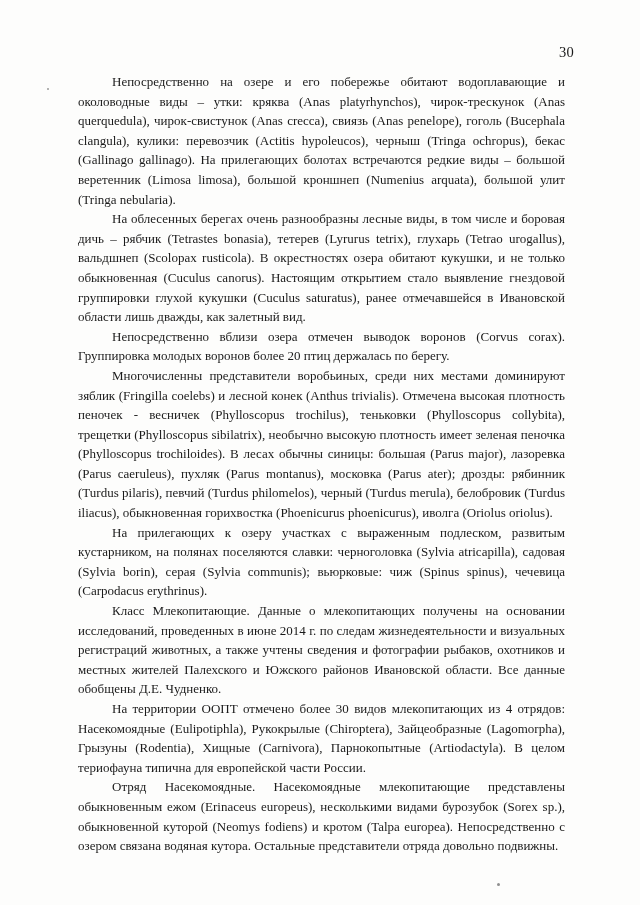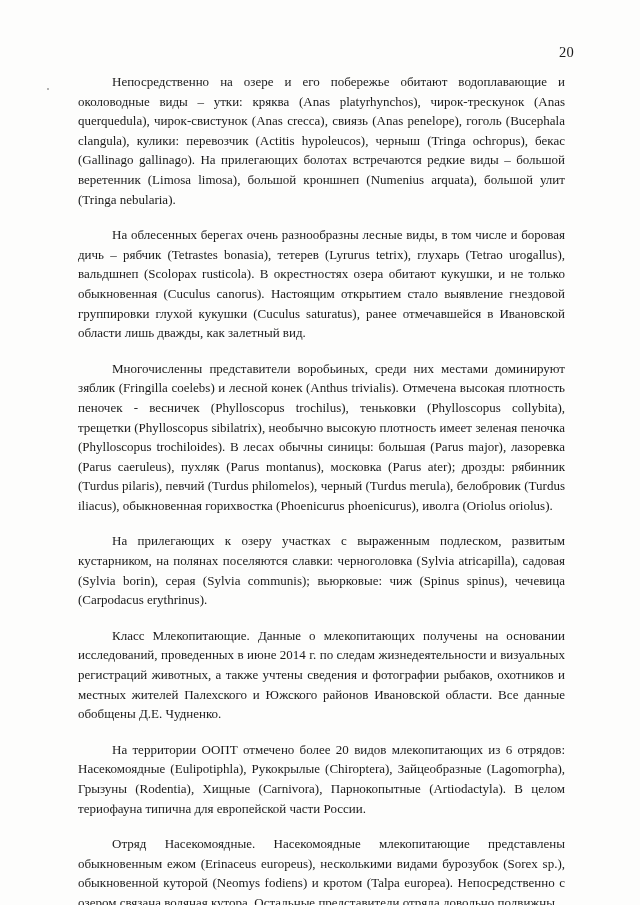--- a/index.html
+++ b/index.html
@@ -57,35 +57,36 @@
   p.para {
     margin: 0;
     font-size: 13px;
     line-height: 19.6px;
     text-align: justify;
     text-indent: 34px;
     text-justify: inter-word;
     hyphens: none;
   }
   p.para + p.para {
-    margin-top: 16px;
+    margin-top: 0px;
   }
 </style>
 </head>
 <body>
 
 <div class="page">
 
-  <div class="page-number">20</div>
+  <div class="page-number">30</div>
   <div class="dot-left"></div>
   <div class="dot-bottom"></div>
 
   <div class="content">
     <p class="para">Непосредственно на озере и его побережье обитают водоплавающие и околоводные виды – утки: кряква (Anas platyrhynchos), чирок-трескунок (Anas querquedula), чирок-свистунок (Anas crecca), свиязь (Anas penelope), гоголь (Bucephala clangula), кулики: перевозчик (Actitis hypoleucos), черныш (Tringa ochropus), бекас (Gallinago gallinago). На прилегающих болотах встречаются редкие виды – большой веретенник (Limosa limosa), большой кроншнеп (Numenius arquata), большой улит (Tringa nebularia).</p>
     <p class="para">На облесенных берегах очень разнообразны лесные виды, в том числе и боровая дичь – рябчик (Tetrastes bonasia), тетерев (Lyrurus tetrix), глухарь (Tetrao urogallus), вальдшнеп (Scolopax rusticola). В окрестностях озера обитают кукушки, и не только обыкновенная (Cuculus canorus). Настоящим открытием стало выявление гнездовой группировки глухой кукушки (Cuculus saturatus), ранее отмечавшейся в Ивановской области лишь дважды, как залетный вид.</p>
+    <p class="para">Непосредственно вблизи озера отмечен выводок воронов (Corvus corax). Группировка молодых воронов более 20 птиц держалась по берегу.</p>
     <p class="para">Многочисленны представители воробьиных, среди них местами доминируют зяблик (Fringilla coelebs) и лесной конек (Anthus trivialis). Отмечена высокая плотность пеночек - весничек (Phylloscopus trochilus), теньковки (Phylloscopus collybita), трещетки (Phylloscopus sibilatrix), необычно высокую плотность имеет зеленая пеночка (Phylloscopus trochiloides). В лесах обычны синицы: большая (Parus major), лазоревка (Parus caeruleus), пухляк (Parus montanus), московка (Parus ater); дрозды: рябинник (Turdus pilaris), певчий (Turdus philomelos), черный (Turdus merula), белобровик (Turdus iliacus), обыкновенная горихвостка (Phoenicurus phoenicurus), иволга (Oriolus oriolus).</p>
     <p class="para">На прилегающих к озеру участках с выраженным подлеском, развитым кустарником, на полянах поселяются славки: черноголовка (Sylvia atricapilla), садовая (Sylvia borin), серая (Sylvia communis); вьюрковые: чиж (Spinus spinus), чечевица (Carpodacus erythrinus).</p>
     <p class="para">Класс Млекопитающие. Данные о млекопитающих получены на основании исследований, проведенных в июне 2014 г. по следам жизнедеятельности и визуальных регистраций животных, а также учтены сведения и фотографии рыбаков, охотников и местных жителей Палехского и Южского районов Ивановской области. Все данные обобщены Д.Е. Чудненко.</p>
-    <p class="para">На территории ООПТ отмечено более 20 видов млекопитающих из 6 отрядов: Насекомоядные (Eulipotiphla), Рукокрылые (Chiroptera), Зайцеобразные (Lagomorpha), Грызуны (Rodentia), Хищные (Carnivora), Парнокопытные (Artiodactyla). В целом териофауна типична для европейской части России.</p>
+    <p class="para">На территории ООПТ отмечено более 30 видов млекопитающих из 4 отрядов: Насекомоядные (Eulipotiphla), Рукокрылые (Chiroptera), Зайцеобразные (Lagomorpha), Грызуны (Rodentia), Хищные (Carnivora), Парнокопытные (Artiodactyla). В целом териофауна типична для европейской части России.</p>
     <p class="para">Отряд Насекомоядные. Насекомоядные млекопитающие представлены обыкновенным ежом (Erinaceus europeus), несколькими видами бурозубок (Sorex sp.), обыкновенной куторой (Neomys fodiens) и кротом (Talpa europea). Непосредственно с озером связана водяная кутора. Остальные представители отряда довольно подвижны.</p>
   </div>
 
 </div>
 
 </body></html>

